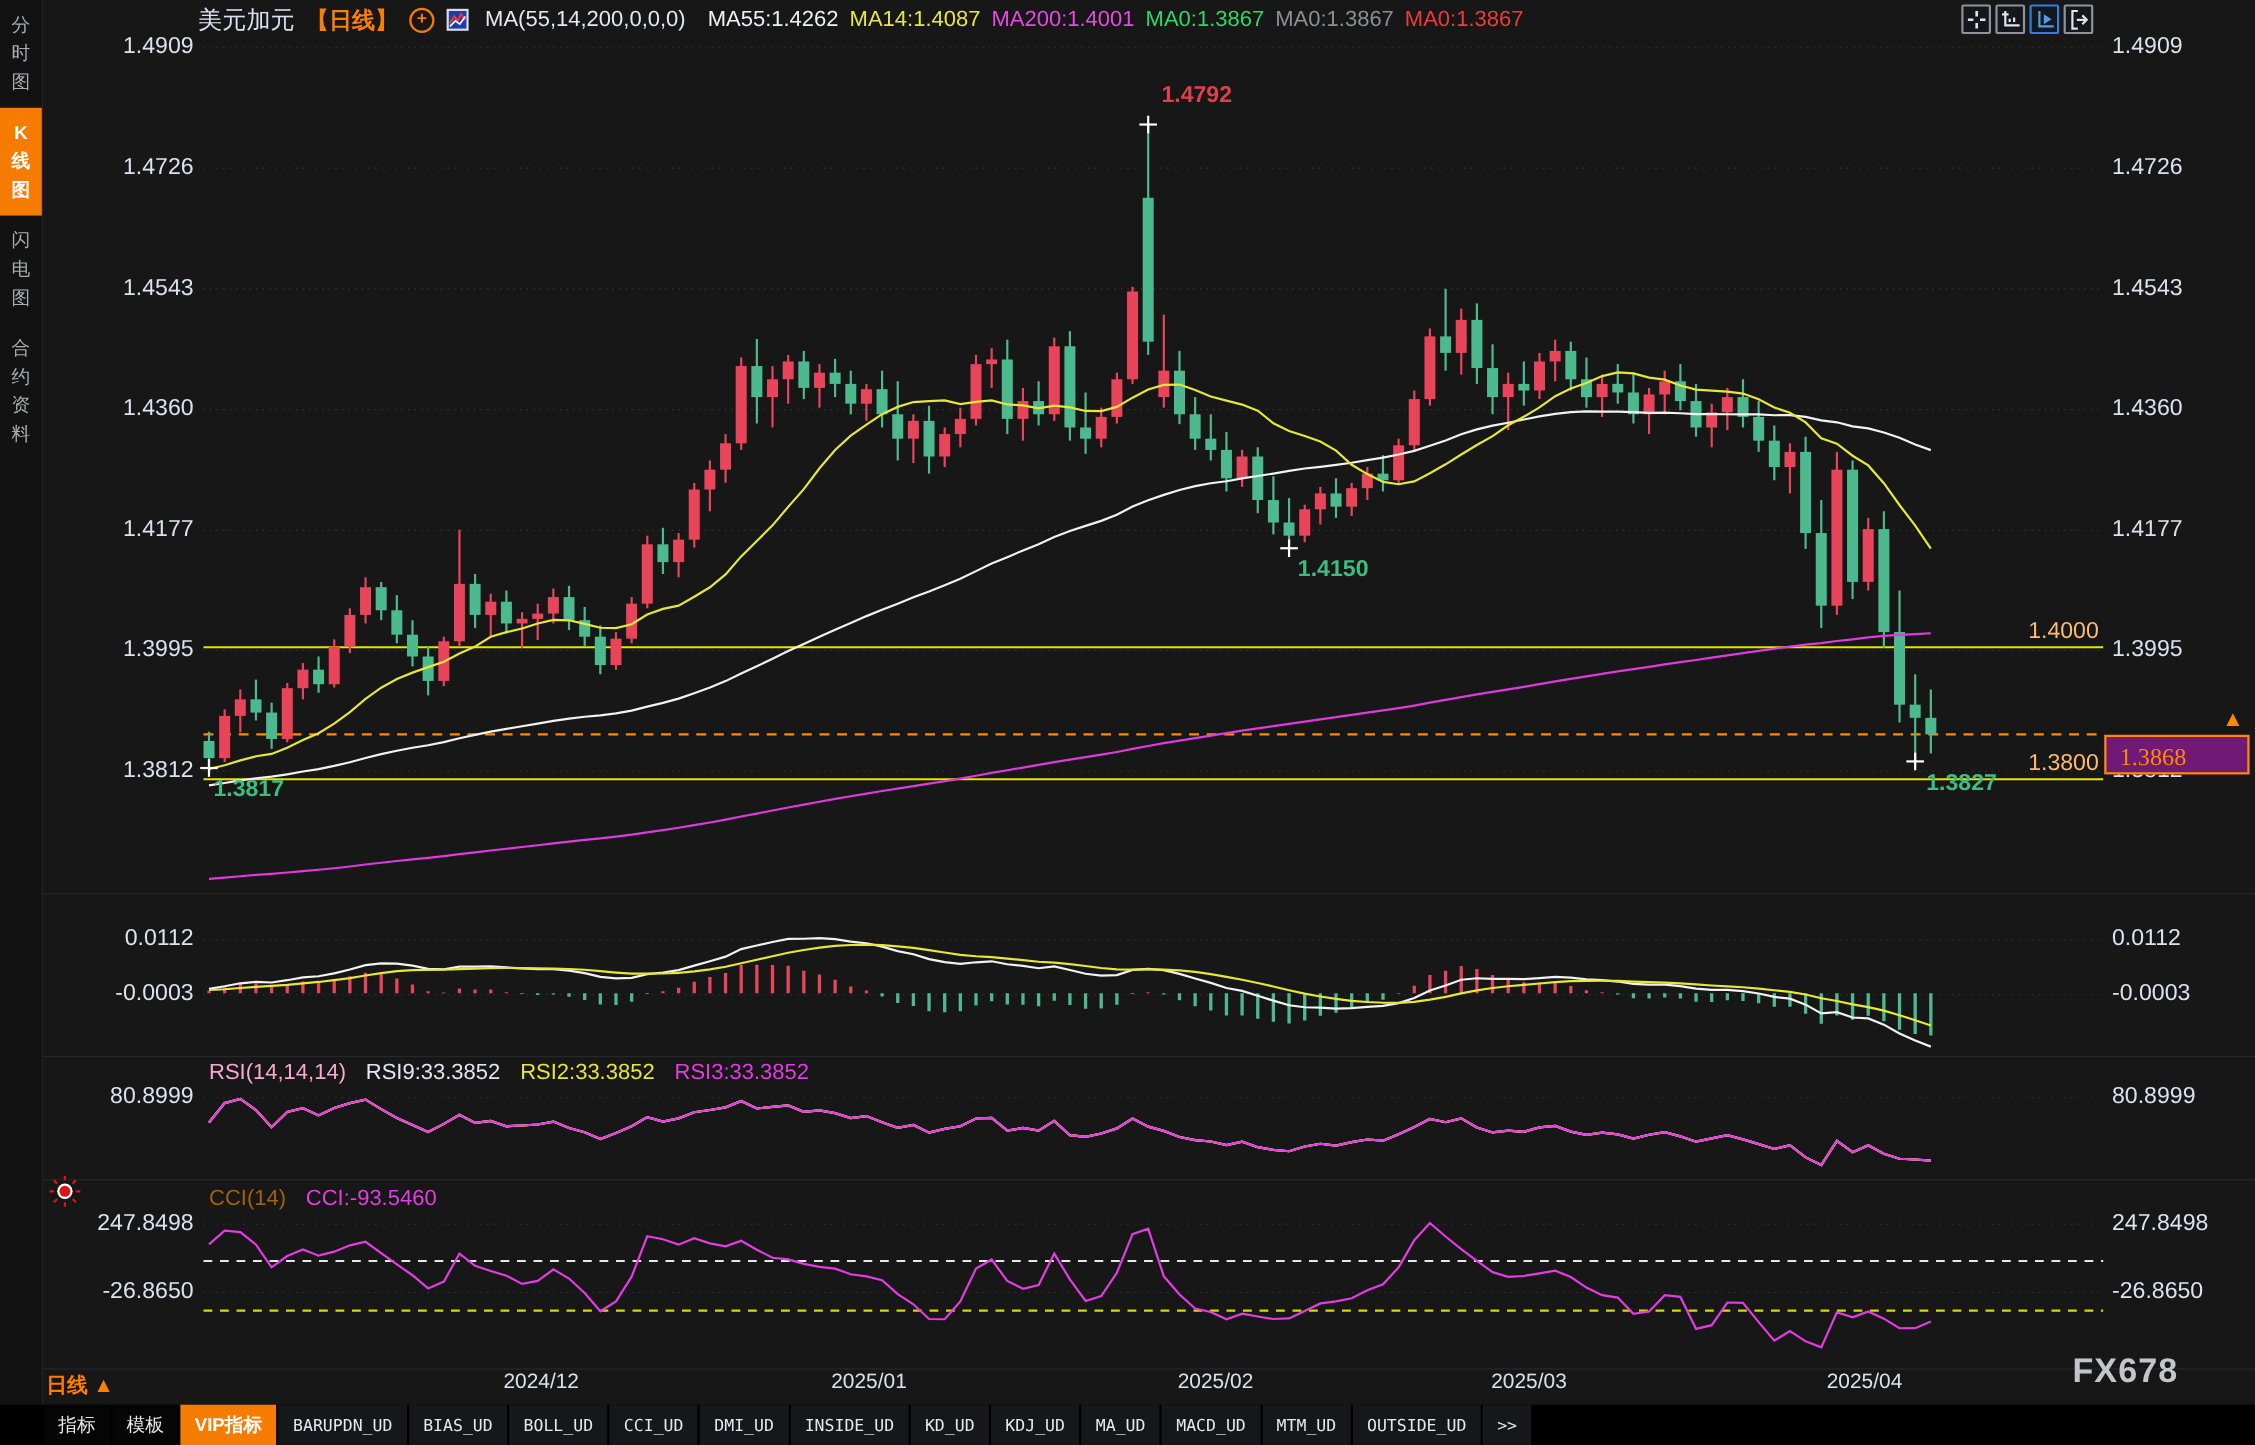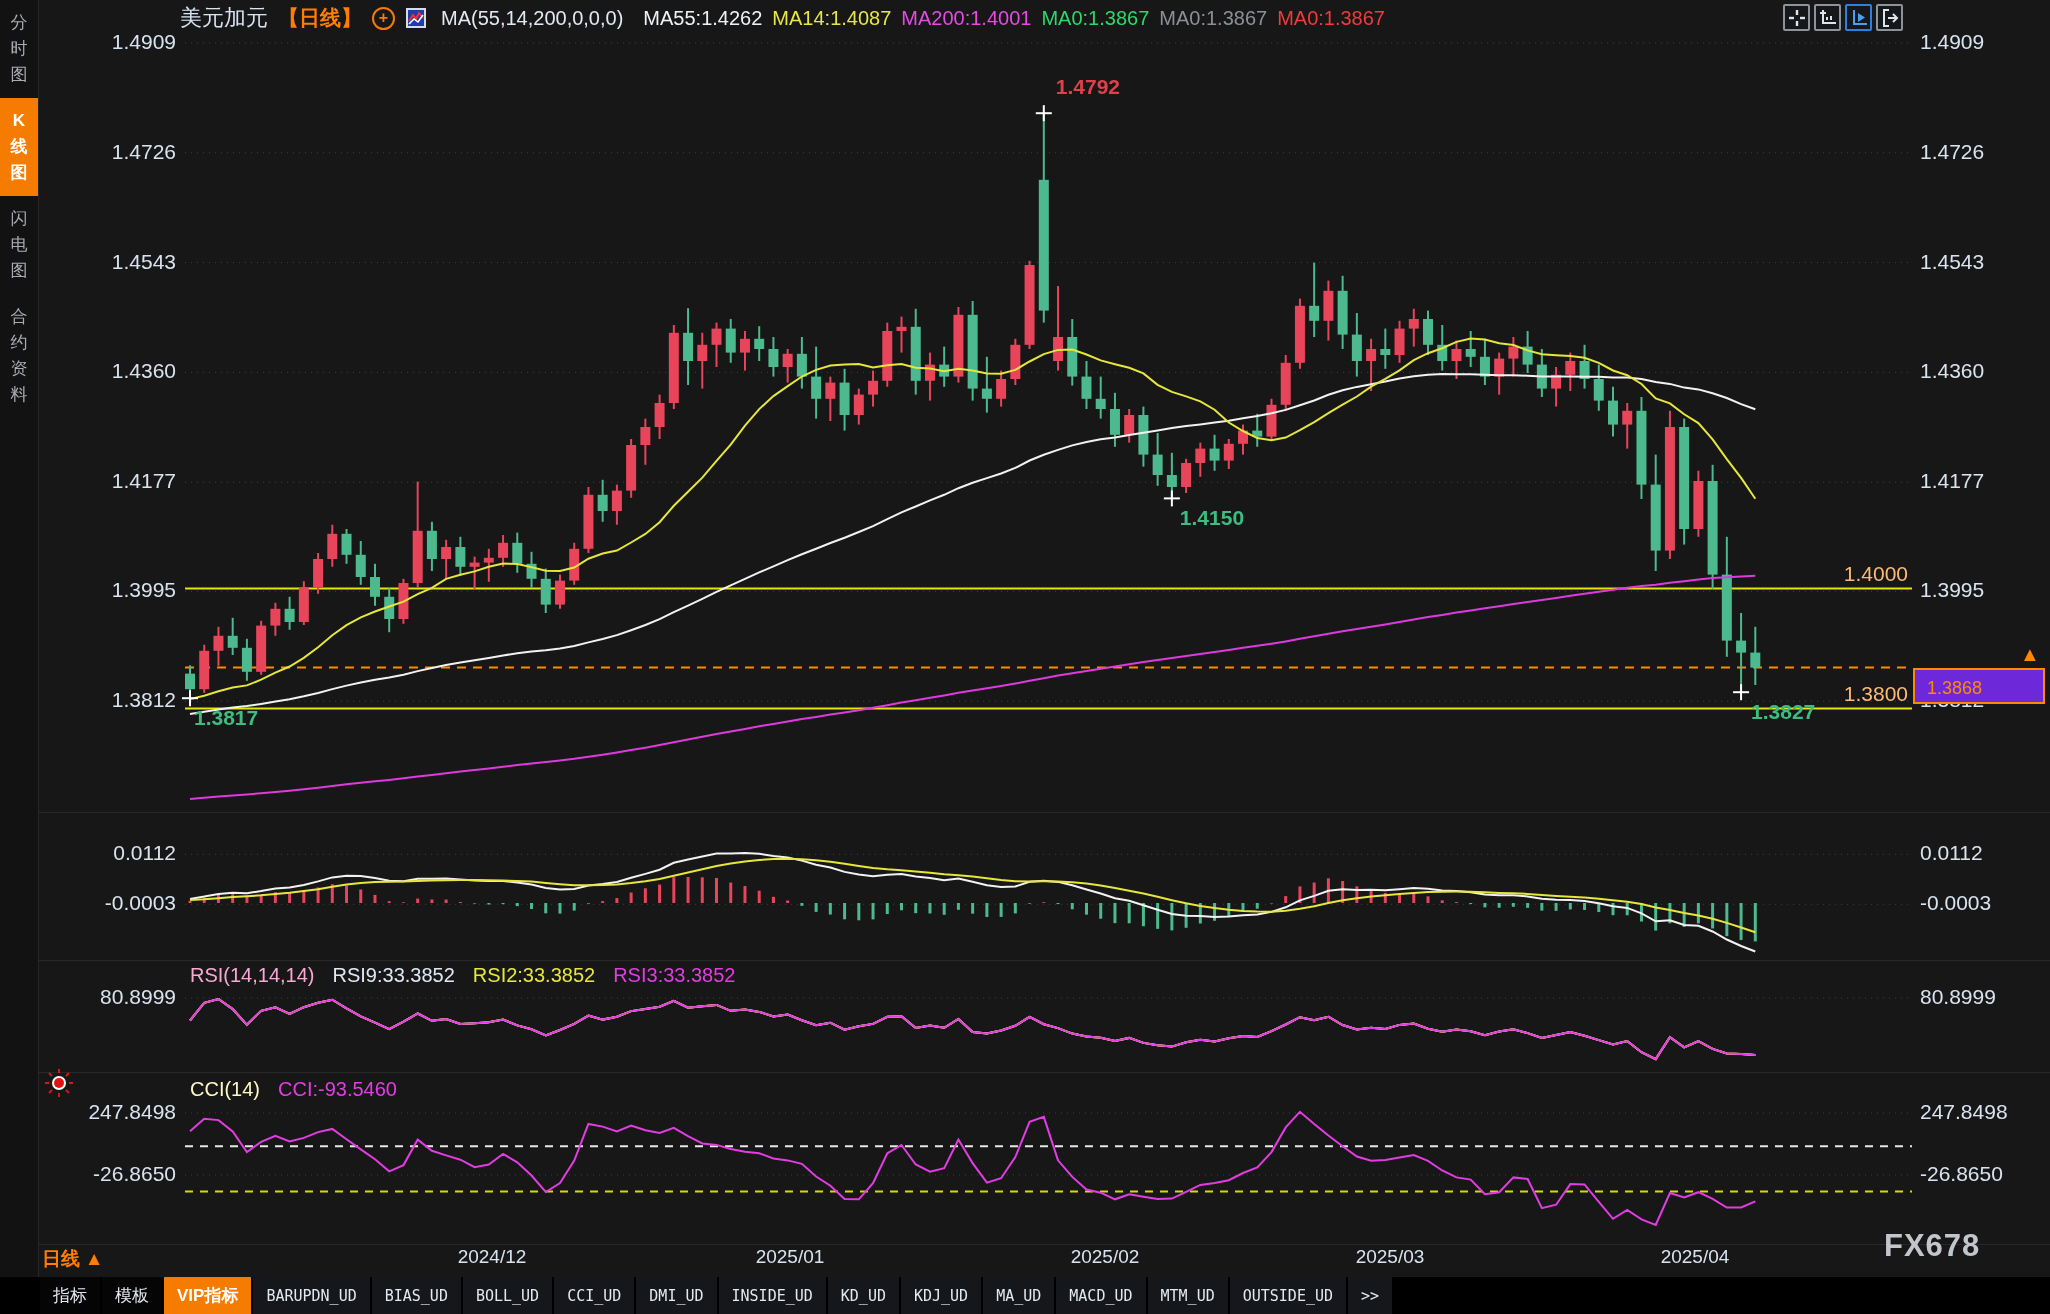--- a/index.html
+++ b/index.html
@@ -25,22 +25,22 @@
             display:flex;align-items:center;justify-content:center;box-sizing:border-box;cursor:pointer;}
   .tool-btn.active{border-color:#2e7fe0;}
   
   .axis-label{position:absolute;font-size:21px;color:#d9e3f0;white-space:nowrap;}
   .axis-label.left{left:40px;width:136px;text-align:right;}
   .axis-label.right{left:1920px;text-align:left;}
   .pane-header{position:absolute;font-size:20px;white-space:nowrap;}
   .pane-header span{margin-right:18px;}
   .annot{position:absolute;font-size:21px;font-weight:bold;white-space:nowrap;}
   .hline-label{position:absolute;left:1796px;width:112px;text-align:right;font-size:21px;font-weight:normal;color:#fdba74;}
-  #last-price-box{position:absolute;left:1913px;top:668px;width:132px;height:36px;background:#6d28d9;
-                  border:2px solid #ff8a00;color:#ff8a00;font-size:18px;line-height:36px;padding-left:12px;box-sizing:border-box;}
+  #last-price-box{position:absolute;left:1913px;top:668px;width:132px;height:36px;background:#701a75;
+                  border:2px solid #ff8a00;color:#ff8a00;font-size:22px;line-height:36px;padding-left:12px;box-sizing:border-box;font-family:Liberation Serif, serif;}
   #price-arrow{position:absolute;left:2020px;top:644px;color:#ff8a00;font-size:20px;line-height:20px;}
   .month-label{position:absolute;top:1246px;font-size:19px;font-weight:normal;color:#d9e3f0;transform:translateX(-50%);}
   #period-sel{position:absolute;left:42px;top:1246px;font-size:19px;font-weight:bold;color:#ff7e00;cursor:pointer;font-family:Liberation Serif, serif;}
   #watermark{position:absolute;left:1884px;top:1228px;font-size:31px;font-weight:bold;color:#c2c6cc;letter-spacing:1px;}
   
   #tabbar{position:absolute;left:0;top:1277px;width:2050px;height:37px;background:#000;display:flex;align-items:stretch;}
   .tab{font-family:"DejaVu Sans Mono","Liberation Mono",monospace;font-size:15px;color:#e3e9f0;background:#15171a;
        display:flex;align-items:center;padding:0 13px;margin-right:2px;cursor:pointer;white-space:nowrap;}
   .tab.plain{background:#050505;font-family:"Liberation Sans",sans-serif;font-size:17px;}
   .tab.active{background:#f57c00;color:#fff;font-family:"Liberation Sans",sans-serif;font-size:17px;font-weight:bold;}
@@ -522,21 +522,21 @@
         </svg>
     </div>
   </div>
 
   <div class="sep" style="top:812px"></div>
   <div class="sep" style="top:960px"></div>
   <div class="sep" style="top:1072px"></div>
   <div class="sep" style="top:1244px"></div>
 
   <div class="pane-header" style="left:190px;top:964px" id="rsi-header"><span style="color: #f9a8d4;">RSI(14,14,14)</span><span style="color: rgb(223, 232, 244);">RSI9:33.3852</span><span style="color: rgb(230, 230, 60);">RSI2:33.3852</span><span style="color: rgb(226, 60, 226);">RSI3:33.3852</span></div>
-  <div class="pane-header" style="left:190px;top:1078px" id="cci-header"><span style="color: #fef9c3;">CCI(14)</span><span style="color: rgb(226, 60, 226);">CCI:-93.5460</span></div>
+  <div class="pane-header" style="left:190px;top:1078px" id="cci-header"><span style="color: #a16207;">CCI(14)</span><span style="color: rgb(226, 60, 226);">CCI:-93.5460</span></div>
 
   <svg style="position:absolute;left:44px;top:1068px" width="30" height="30" viewBox="0 0 30 30">
     <circle cx="15" cy="15" r="7" fill="#fff"></circle>
     <circle cx="15" cy="15" r="5" fill="#e01313"></circle>
     <g stroke="#e01313" stroke-width="2">
       <line x1="15" y1="1" x2="15" y2="5"></line>
         <line x1="15" y1="25" x2="15" y2="29"></line>
       <line x1="1" y1="15" x2="5" y2="15"></line>
         <line x1="25" y1="15" x2="29" y2="15"></line>
       <line x1="5" y1="5" x2="8" y2="8"></line>

